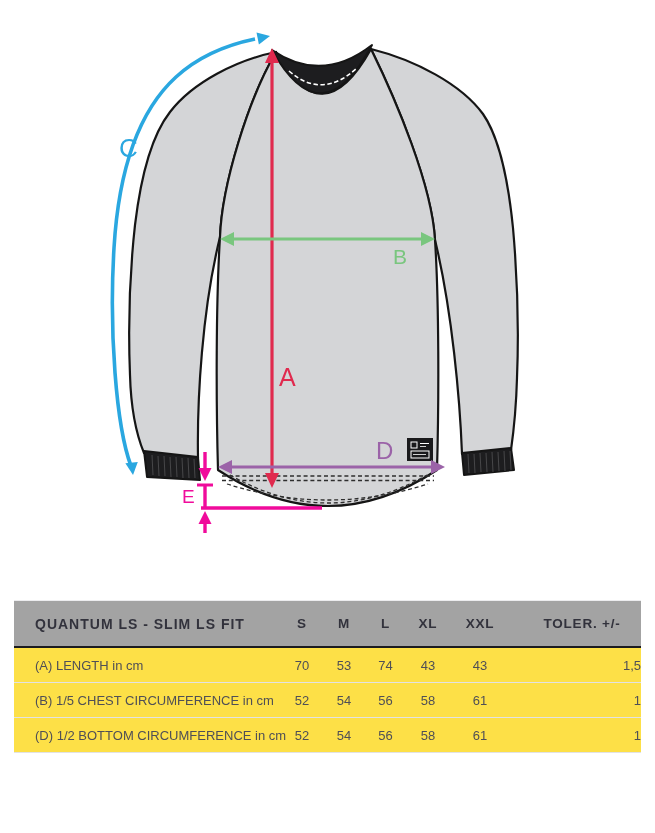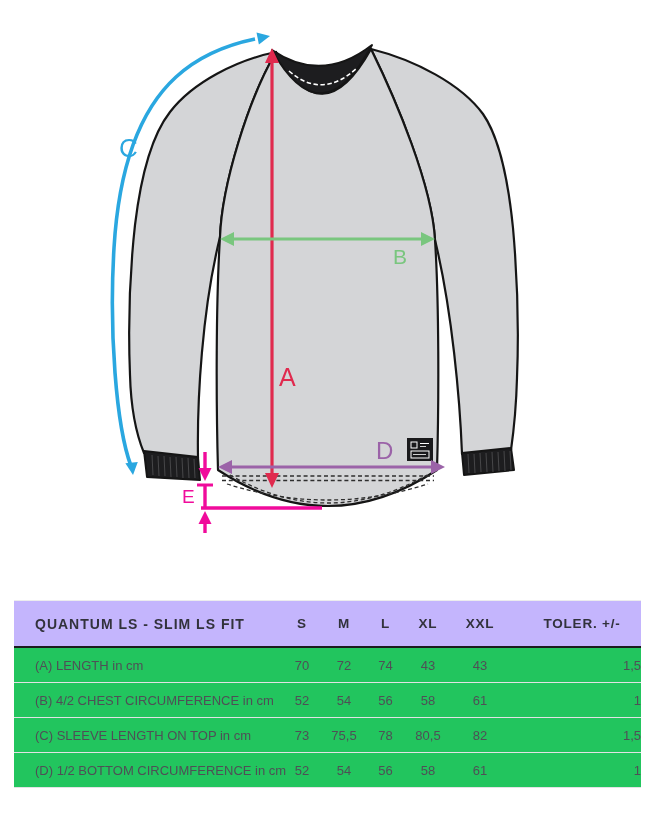--- a/index.html
+++ b/index.html
@@ -8,30 +8,30 @@
     font-family:"Liberation Sans",sans-serif;overflow:hidden;
   }
   svg.diagram{display:block}
   svg text{font-family:"Liberation Sans",sans-serif}
 
   .size-table{
     border-collapse:collapse;table-layout:fixed;
     width:627px;margin:8px 14px 0 14px;
   }
   .size-table thead th{
-    background:#c4b5fd;height:45px;vertical-align:middle;
+    background:#a3a3a3;height:45px;vertical-align:middle;
     border-top:1px solid #ececee;border-bottom:2px solid #1b1b1f;
     font-size:13.5px;font-weight:bold;color:#32323c;letter-spacing:.8px;
     padding:0;white-space:nowrap;margin-top:28px;
   }
   .size-table th.t-title{text-align:left;padding-left:21px;font-size:14px;letter-spacing:1px}
   .size-table th.t-col{text-align:center}
   .size-table th.t-tol{text-align:center;padding-left:13px}
   .size-table tbody td{
-    background:#22c55e;height:34px;vertical-align:middle;
+    background:#fde047;height:34px;vertical-align:middle;
     border-bottom:1px solid #e2e2e4;
     font-size:13px;color:#4f4f56;padding:0;white-space:nowrap;
   }
   .size-table td.t-label{text-align:left;padding-left:21px}
   .size-table td.t-val{text-align:center}
   .size-table td.t-tolval{text-align:right;padding-left:13px}
 </style>
 </head>
 <body>
 
@@ -147,43 +147,34 @@
       <th class="t-col">L</th>
       <th class="t-col">XL</th>
       <th class="t-col">XXL</th>
       <th class="t-tol">TOLER. +/-</th>
     </tr>
   </thead>
   <tbody>
     <tr>
       <td class="t-label">(A) LENGTH in cm</td>
       <td class="t-val">70</td>
-      <td class="t-val">72</td>
+      <td class="t-val">53</td>
       <td class="t-val">74</td>
       <td class="t-val">43</td>
       <td class="t-val">43</td>
       <td class="t-tolval">1,5</td>
     </tr>
     <tr>
-      <td class="t-label">(B) 4/2 CHEST CIRCUMFERENCE in cm</td>
+      <td class="t-label">(B) 1/5 CHEST CIRCUMFERENCE in cm</td>
       <td class="t-val">52</td>
       <td class="t-val">54</td>
       <td class="t-val">56</td>
       <td class="t-val">58</td>
       <td class="t-val">61</td>
       <td class="t-tolval">1</td>
-    </tr>
-    <tr>
-      <td class="t-label">(C) SLEEVE LENGTH ON TOP in cm</td>
-      <td class="t-val">73</td>
-      <td class="t-val">75,5</td>
-      <td class="t-val">78</td>
-      <td class="t-val">80,5</td>
-      <td class="t-val">82</td>
-      <td class="t-tolval">1,5</td>
     </tr>
     <tr>
       <td class="t-label">(D) 1/2 BOTTOM CIRCUMFERENCE in cm</td>
       <td class="t-val">52</td>
       <td class="t-val">54</td>
       <td class="t-val">56</td>
       <td class="t-val">58</td>
       <td class="t-val">61</td>
       <td class="t-tolval">1</td>
     </tr>

